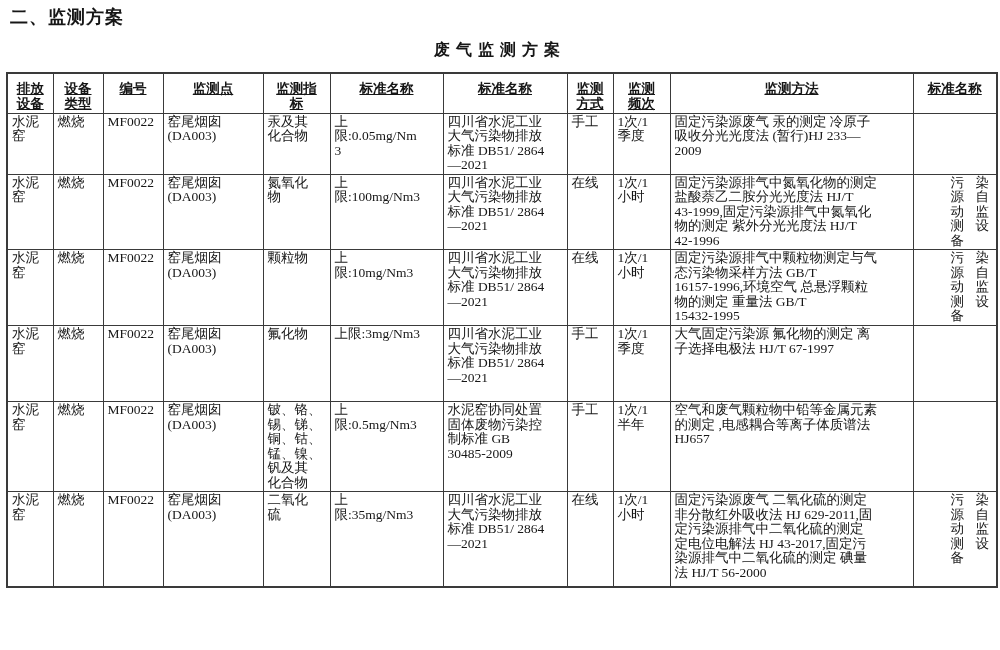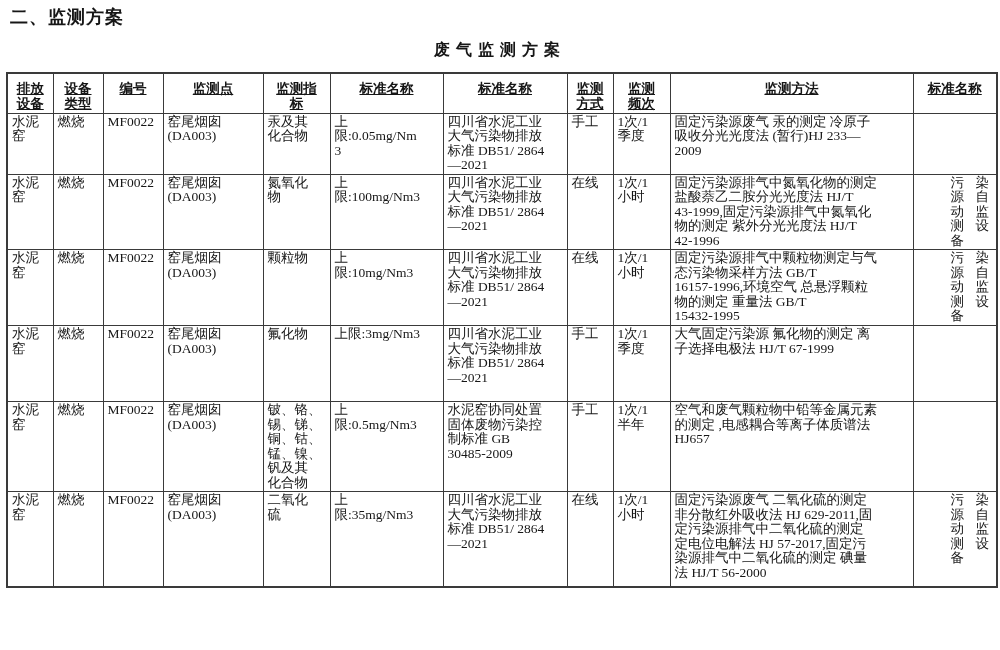--- a/index.html
+++ b/index.html
@@ -170,21 +170,21 @@
           <td>氟化物</td>
           <td>上限:3mg/Nm3</td>
           <td>四川省水泥工业
 大气污染物排放
 标准 DB51/ 2864
 —2021</td>
           <td>手工</td>
           <td>1次/1
 季度</td>
           <td>大气固定污染源 氟化物的测定 离
-子选择电极法 HJ/T 67-1999</td>
+子选择电极法 HJ/T 67-1997</td>
           <td></td>
         </tr>
         <tr>
           <td>水泥
 窑</td>
           <td>燃烧</td>
           <td>MF0022</td>
           <td>窑尾烟囱
 (DA003)</td>
           <td>铍、铬、
@@ -221,20 +221,20 @@
           <td>四川省水泥工业
 大气污染物排放
 标准 DB51/ 2864
 —2021</td>
           <td>在线</td>
           <td>1次/1
 小时</td>
           <td>固定污染源废气 二氧化硫的测定
 非分散红外吸收法 HJ 629-2011,固
 定污染源排气中二氧化硫的测定
-定电位电解法 HJ 57-2017,固定污
+定电位电解法 HJ 43-2017,固定污
 染源排气中二氧化硫的测定 碘量
 法 HJ/T 56-2000</td>
           <td class="cell-instrument">污染源自动监测设备</td>
         </tr>
       </tbody>
   </table>
 </div>
 
 </body></html>

